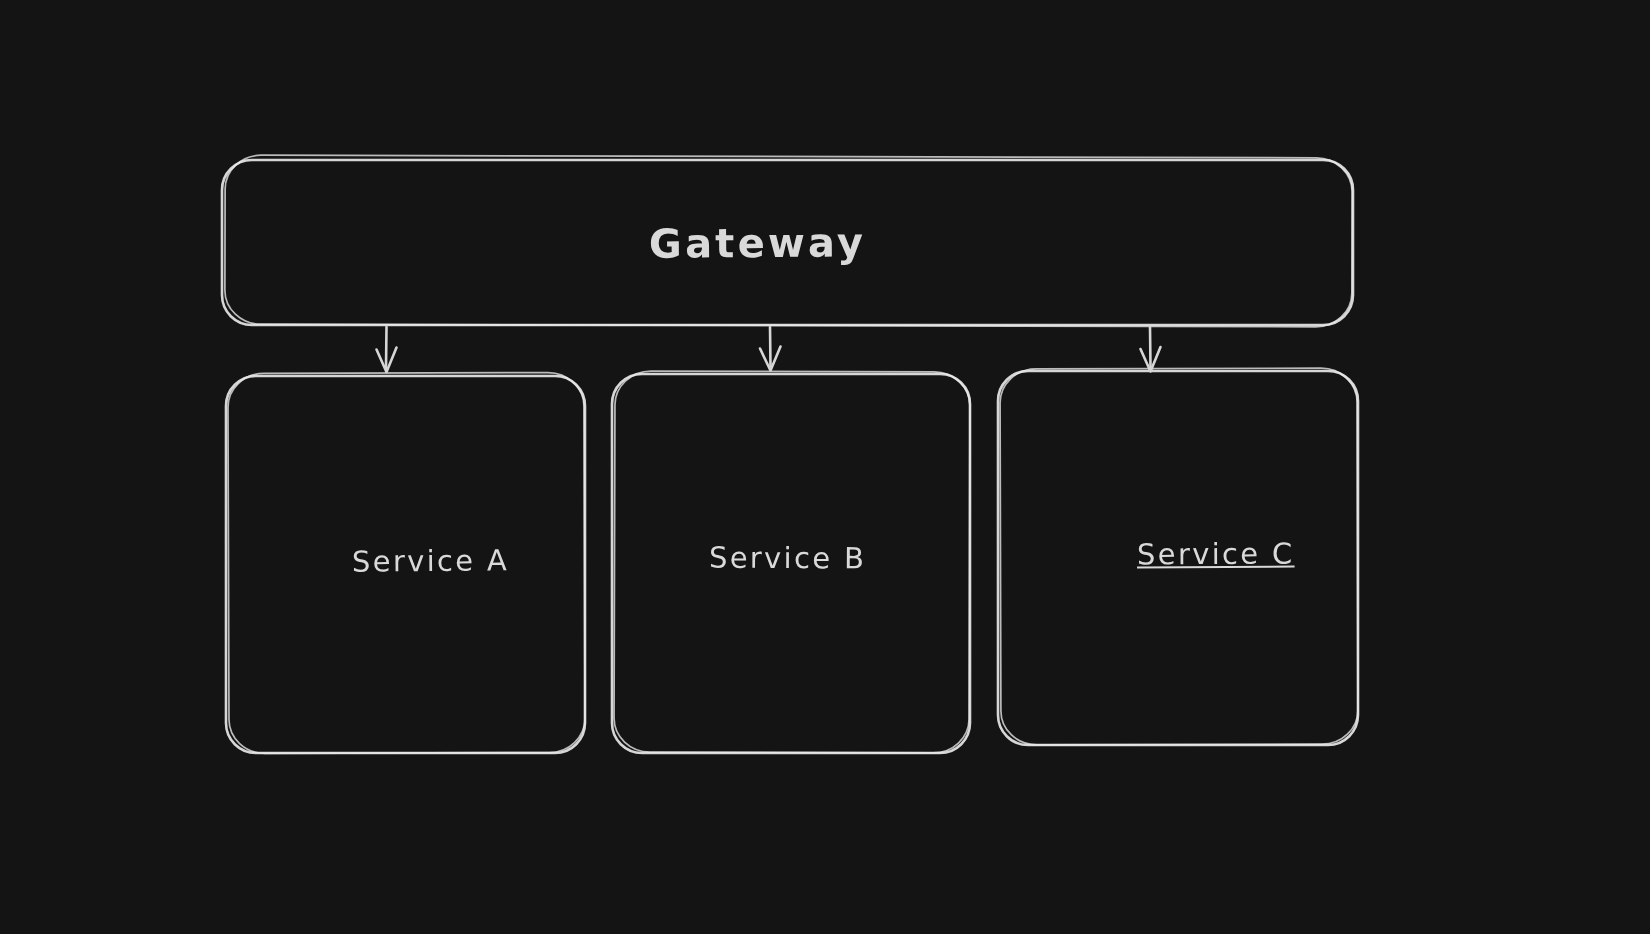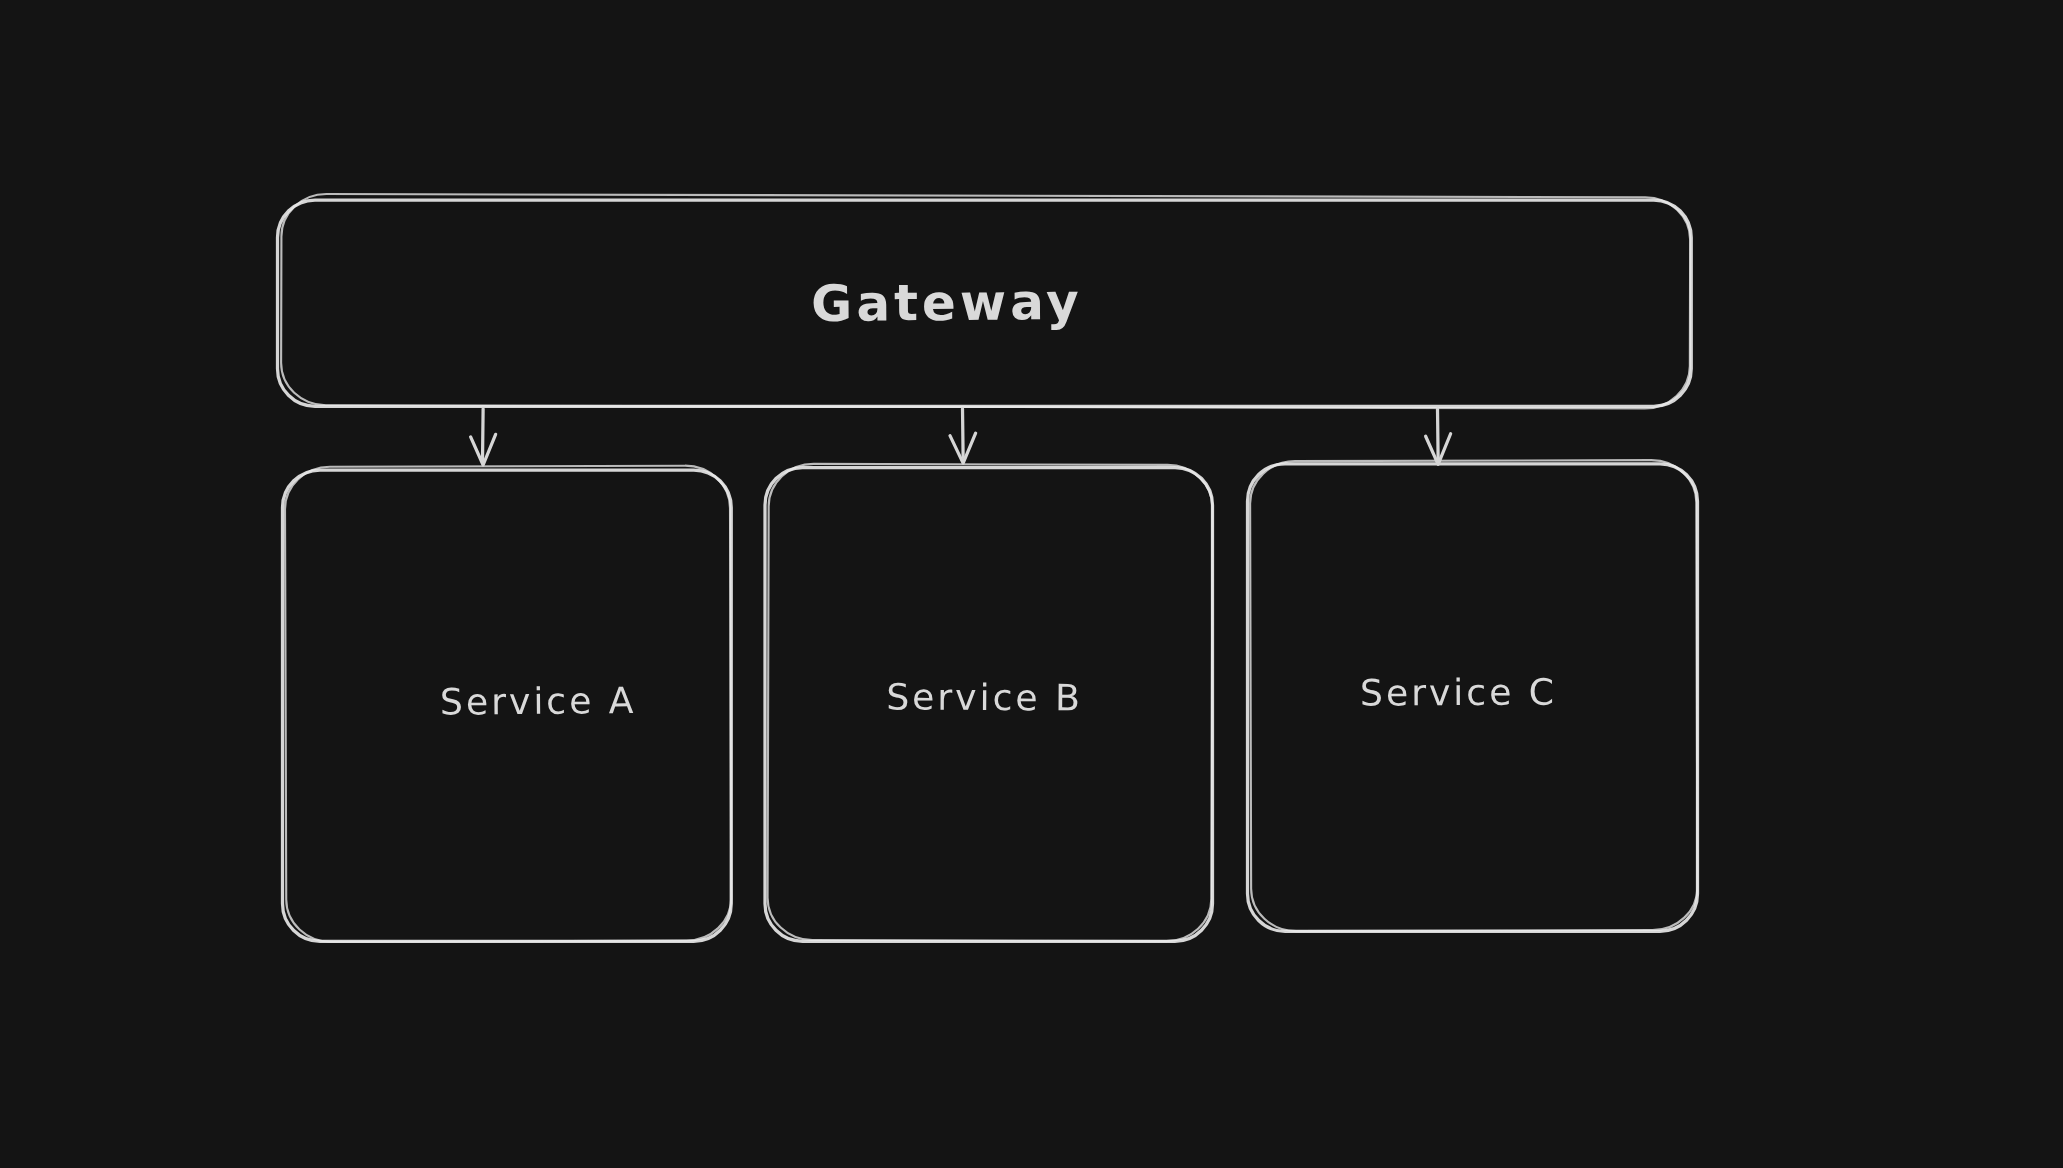--- a/index.html
+++ b/index.html
@@ -60,21 +60,21 @@
   }
   .label-gateway .label-text { transform: translate(-30px, 0) rotate(-0.4deg); }
   .label-service {
     font-size: 29px;
     font-weight: 500;
   }
   .label-service-a { left: 226px; top: 376px; width: 419px; height: 377px; }
   .label-service-a .label-text { transform: translate(-5px, -4px) rotate(-0.5deg); }
   .label-service-b { left: 612px; top: 374px; width: 358px; height: 379px; }
   .label-service-b .label-text { transform: translate(-3px, -6px) rotate(0.3deg); }
-  .label-service-c { left: 998px; top: 371px; width: 360px; height: 374px; }
+  .label-service-c { left: 1047px; top: 371px; width: 360px; height: 374px; text-decoration: underline; }
   .label-service-c .label-text { transform: translate(-11px, -4px) rotate(-0.3deg); }
 </style>
 </head>
 <body>
 
 <div id="canvas">
 
   <svg id="shapes" width="1650" height="934" viewBox="0 0 1650 934" xmlns="http://www.w3.org/2000/svg">
 
     <g>

